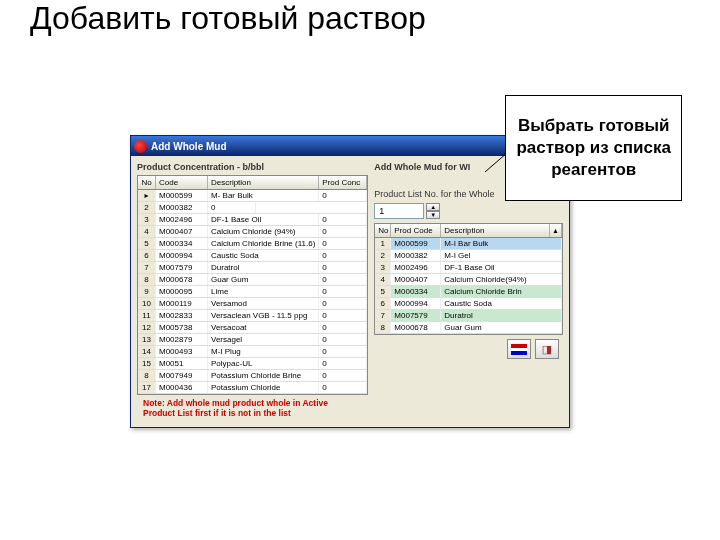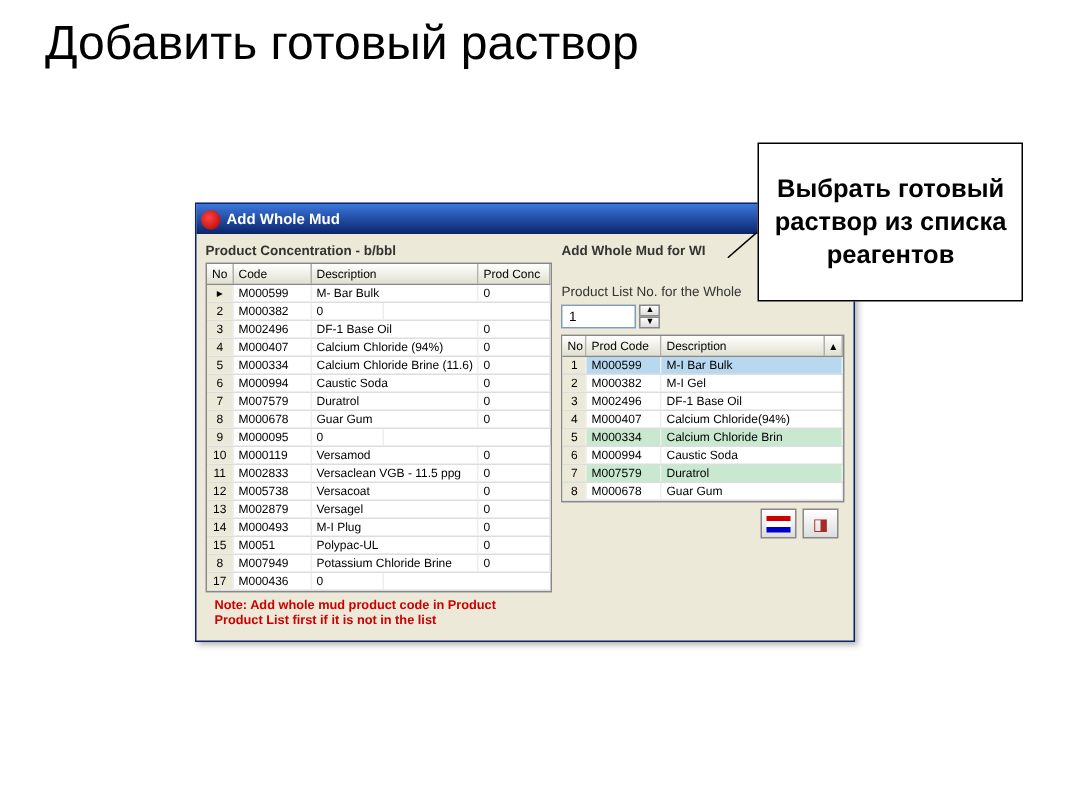--- a/index.html
+++ b/index.html
@@ -1,17 +1,17 @@
 <!DOCTYPE html>
 <html><head>
 <meta charset="utf-8">
 <style>
 *{box-sizing:border-box;margin:0;padding:0}
 body{width:720px;height:540px;background:#fff;font-family:Arial,sans-serif;position:relative;overflow:hidden}
-.slide-title{font-size:32px;font-weight:400;color:#000;padding:10px 30px}
+.slide-title{font-size:32px;font-weight:400;color:#000;padding:0 30px}
 .callout-box{position:absolute;right:38px;top:95px;border:1px solid #000;background:#fff;padding:19px 10px;font-size:17px;font-weight:bold;text-align:center;line-height:1.3;z-index:10}
 .callout-line{position:absolute;top:120px;right:175px;width:60px;height:52px;z-index:5}
 .callout-line svg{width:100%;height:100%}
 .window{position:absolute;left:130px;top:135px;width:440px;background:#ece9d8;border:1px solid #0a246a;font-size:9px;box-shadow:2px 2px 4px rgba(0,0,0,.3)}
 .titlebar{height:20px;background:linear-gradient(to bottom,#3b77dd,#0a246a);display:flex;align-items:center;padding:0 3px;color:#fff}
 .titlebar-icon{width:13px;height:13px;background:radial-gradient(circle at 40% 40%,#f44,#a00);border-radius:50%;margin-right:4px}
 .titlebar-text{flex:1;font-weight:bold;font-size:10px}
 .titlebar-btns{display:flex;gap:2px}
 .tb-btn{width:16px;height:14px;background:linear-gradient(to bottom,#d8e4f8,#7ba2e7);border:1px solid #0a246a;border-radius:2px;display:flex;align-items:center;justify-content:center;font-size:9px;font-weight:bold;color:#fff}
 .tb-btn.close{background:linear-gradient(to bottom,#f5a0a0,#d04040)}
@@ -123,20 +123,21 @@
             </div>
             <div class="grid-row">
               <div class="c-no">8</div>
               <div class="c-code">M000678</div>
               <div class="c-desc">Guar Gum</div>
               <div class="c-conc">0</div>
             </div>
             <div class="grid-row">
               <div class="c-no">9</div>
               <div class="c-code">M000095</div>
+              <div class="c-desc">Lime</div>
               <div class="c-conc">0</div>
             </div>
             <div class="grid-row">
               <div class="c-no">10</div>
               <div class="c-code">M000119</div>
               <div class="c-desc">Versamod</div>
               <div class="c-conc">0</div>
             </div>
             <div class="grid-row">
               <div class="c-no">11</div>
@@ -170,25 +171,26 @@
             </div>
             <div class="grid-row">
               <div class="c-no">8</div>
               <div class="c-code">M007949</div>
               <div class="c-desc">Potassium Chloride Brine</div>
               <div class="c-conc">0</div>
             </div>
             <div class="grid-row">
               <div class="c-no">17</div>
               <div class="c-code">M000436</div>
-              <div class="c-conc">0</div>
-            </div>
-          </div>
-      </div>
-      <div class="note-bar">Note: Add whole mud product code in Product Product List first if it is not in the list</div>
+              <div class="c-desc">Potassium Chloride</div>
+              <div class="c-conc">0</div>
+            </div>
+          </div>
+      </div>
+      <div class="note-bar">Note: Add whole mud product whole in Active Product List first if it is not in the list</div>
     </div>
     <div class="right-pane">
       <div class="pane-label">Add Whole Mud for WI</div>
       <div style="height:14px"></div>
       <div class="pane-label" style="font-weight:normal">Product List No. for the Whole</div>
       <div class="input-row">
         <div class="input-box">1</div>
         <div class="arrows">
           <div class="arrow-btn">▲</div>
           <div class="arrow-btn">▼</div>

